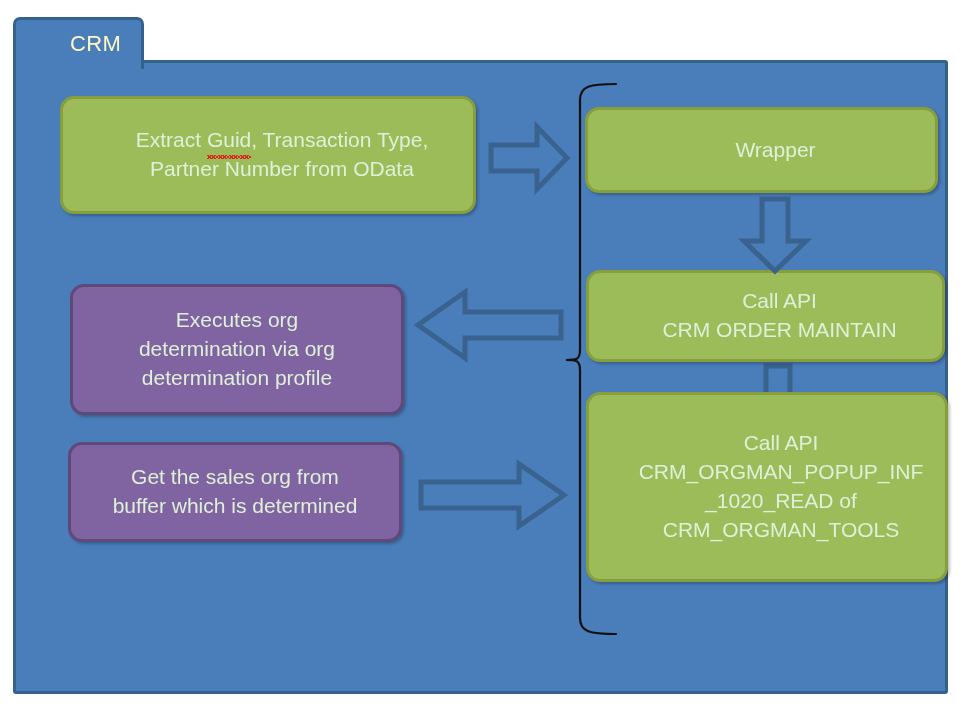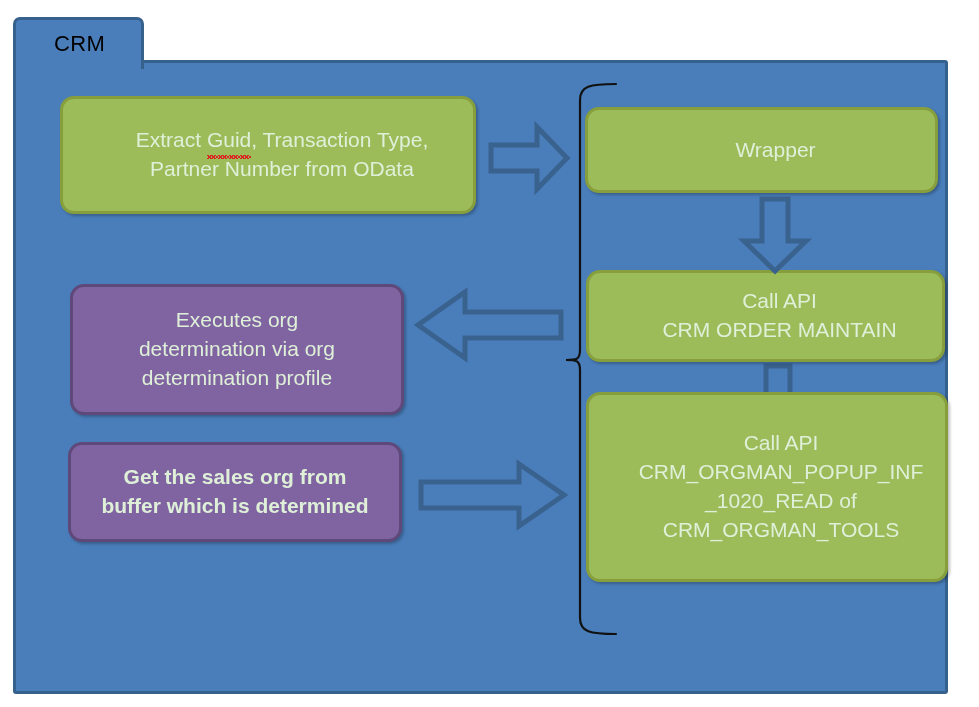--- a/index.html
+++ b/index.html
@@ -27,24 +27,24 @@
     height: 52px;
     background: #4a7ebb;
     border: 3px solid #37618d;
     border-bottom: none;
     border-radius: 7px 7px 0 0;
     box-sizing: border-box;
     z-index: 3;
   }
   .folder-tab-label {
     position: absolute;
-    left: 38px;
+    left: 54px;
     top: 11px;
     font-size: 22px;
-    color: #000000;
+    color: #fef9c3;
     letter-spacing: 0.3px;
     white-space: nowrap;
   }
   .folder-body {
     position: absolute;
     left: 13px;
     top: 60px;
     width: 935px;
     height: 634px;
     background: #4a7ebb;
@@ -79,21 +79,21 @@
     border: 3px solid #5f497a;
   }
   .node .ln {
     display: block;
     white-space: nowrap;
   }
 
   
   #node-extract   { left: 60px;  top: 96px;  width: 416px; height: 118px; font-size: 21px; }
   #node-executes  { left: 70px;  top: 255px; width: 334px; height: 131px; font-size: 21px; margin-top: 29px; }
-  #node-getsales  { left: 68px;  top: 442px; width: 334px; height: 100px; font-size: 21px; font-weight: bold; }
+  #node-getsales  { left: 68px;  top: 442px; width: 334px; height: 100px; font-size: 21px; }
   #node-wrapper   { left: 585px; top: 107px; width: 353px; height: 86px;  font-size: 21px; }
   #node-callmaint { left: 586px; top: 270px; width: 359px; height: 92px;  font-size: 21px; }
   #node-callpopup { left: 586px; top: 392px; width: 362px; height: 190px; font-size: 21px; }
 
   
   .squiggle {
     position: relative;
     display: inline-block;
   }
   .squiggle::after {

